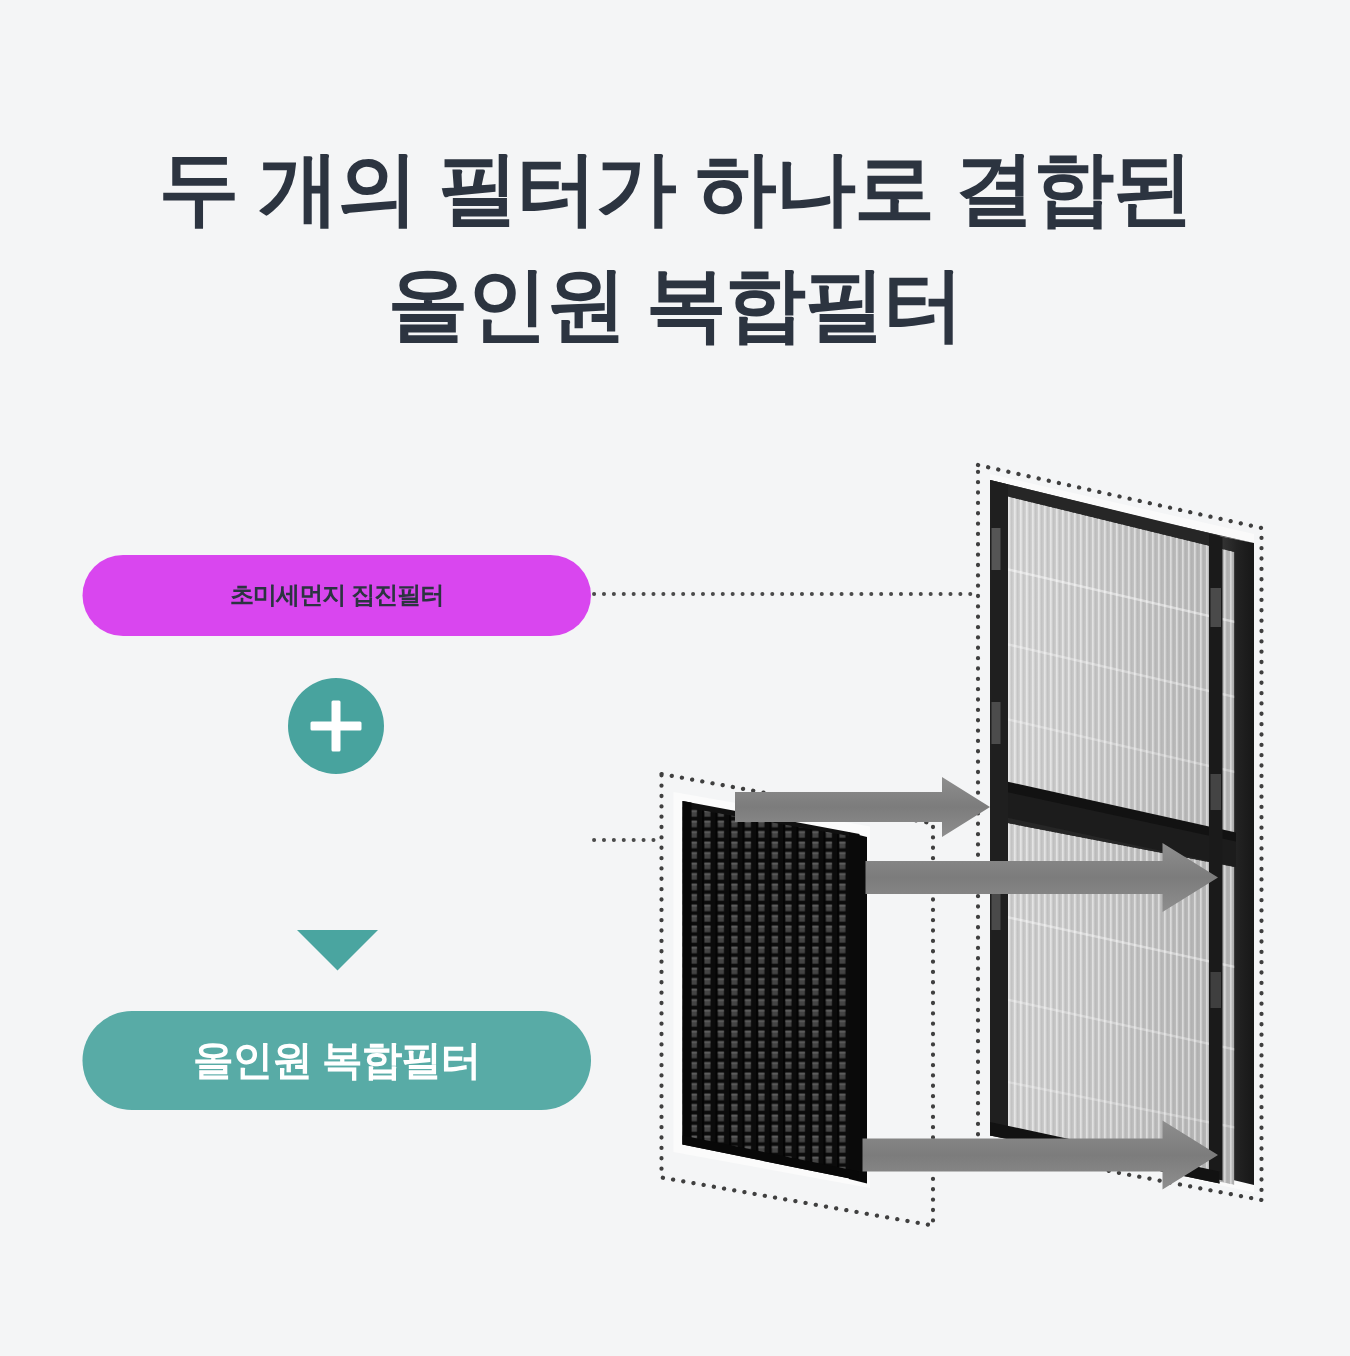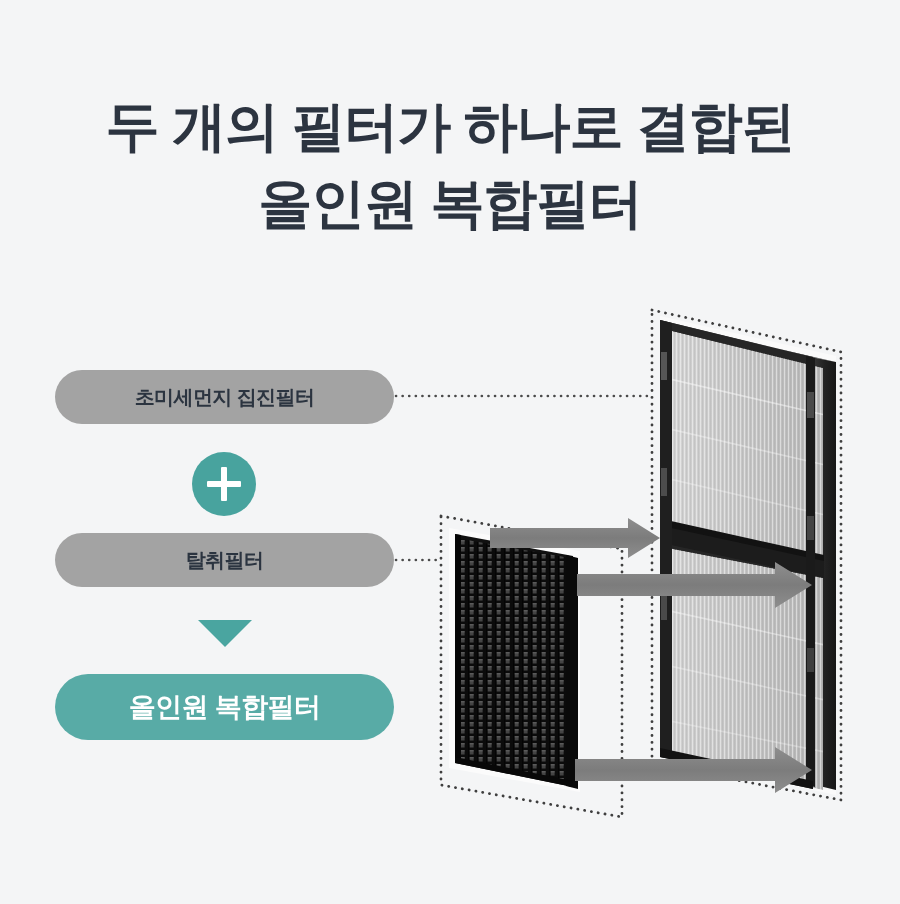--- a/index.html
+++ b/index.html
@@ -47,23 +47,23 @@
     align-items: center;
     justify-content: center;
     border-radius: 999px;
     box-sizing: border-box;
     font-weight: 700;
     letter-spacing: -0.6px;
     white-space: nowrap;
     user-select: none;
   }
   .pill.gray {
-    background: #a3a3a3;
+    background: #d946ef;
     color: #2b3440;
-    font-size: 20px;
+    font-size: 16px;
   }
   .pill.teal {
     background: #58aba6;
     color: #ffffff;
     font-size: 27px;
   }
   #pill-hepa {
     left: 55px;
     top: 370px;
     width: 339px;
@@ -275,19 +275,18 @@
     </g>
   </svg>
 
   <div class="pill gray" id="pill-hepa">초미세먼지 집진필터</div>
 
   <div id="plus-badge">
     <span class="bar-h"></span>
     <span class="bar-v"></span>
   </div>
 
-  <div class="pill gray" id="pill-carbon">탈취필터</div>
 
   <div id="down-arrow"></div>
 
   <div class="pill teal" id="pill-allinone">올인원 복합필터</div>
 
 </div>
 
 </body></html>

